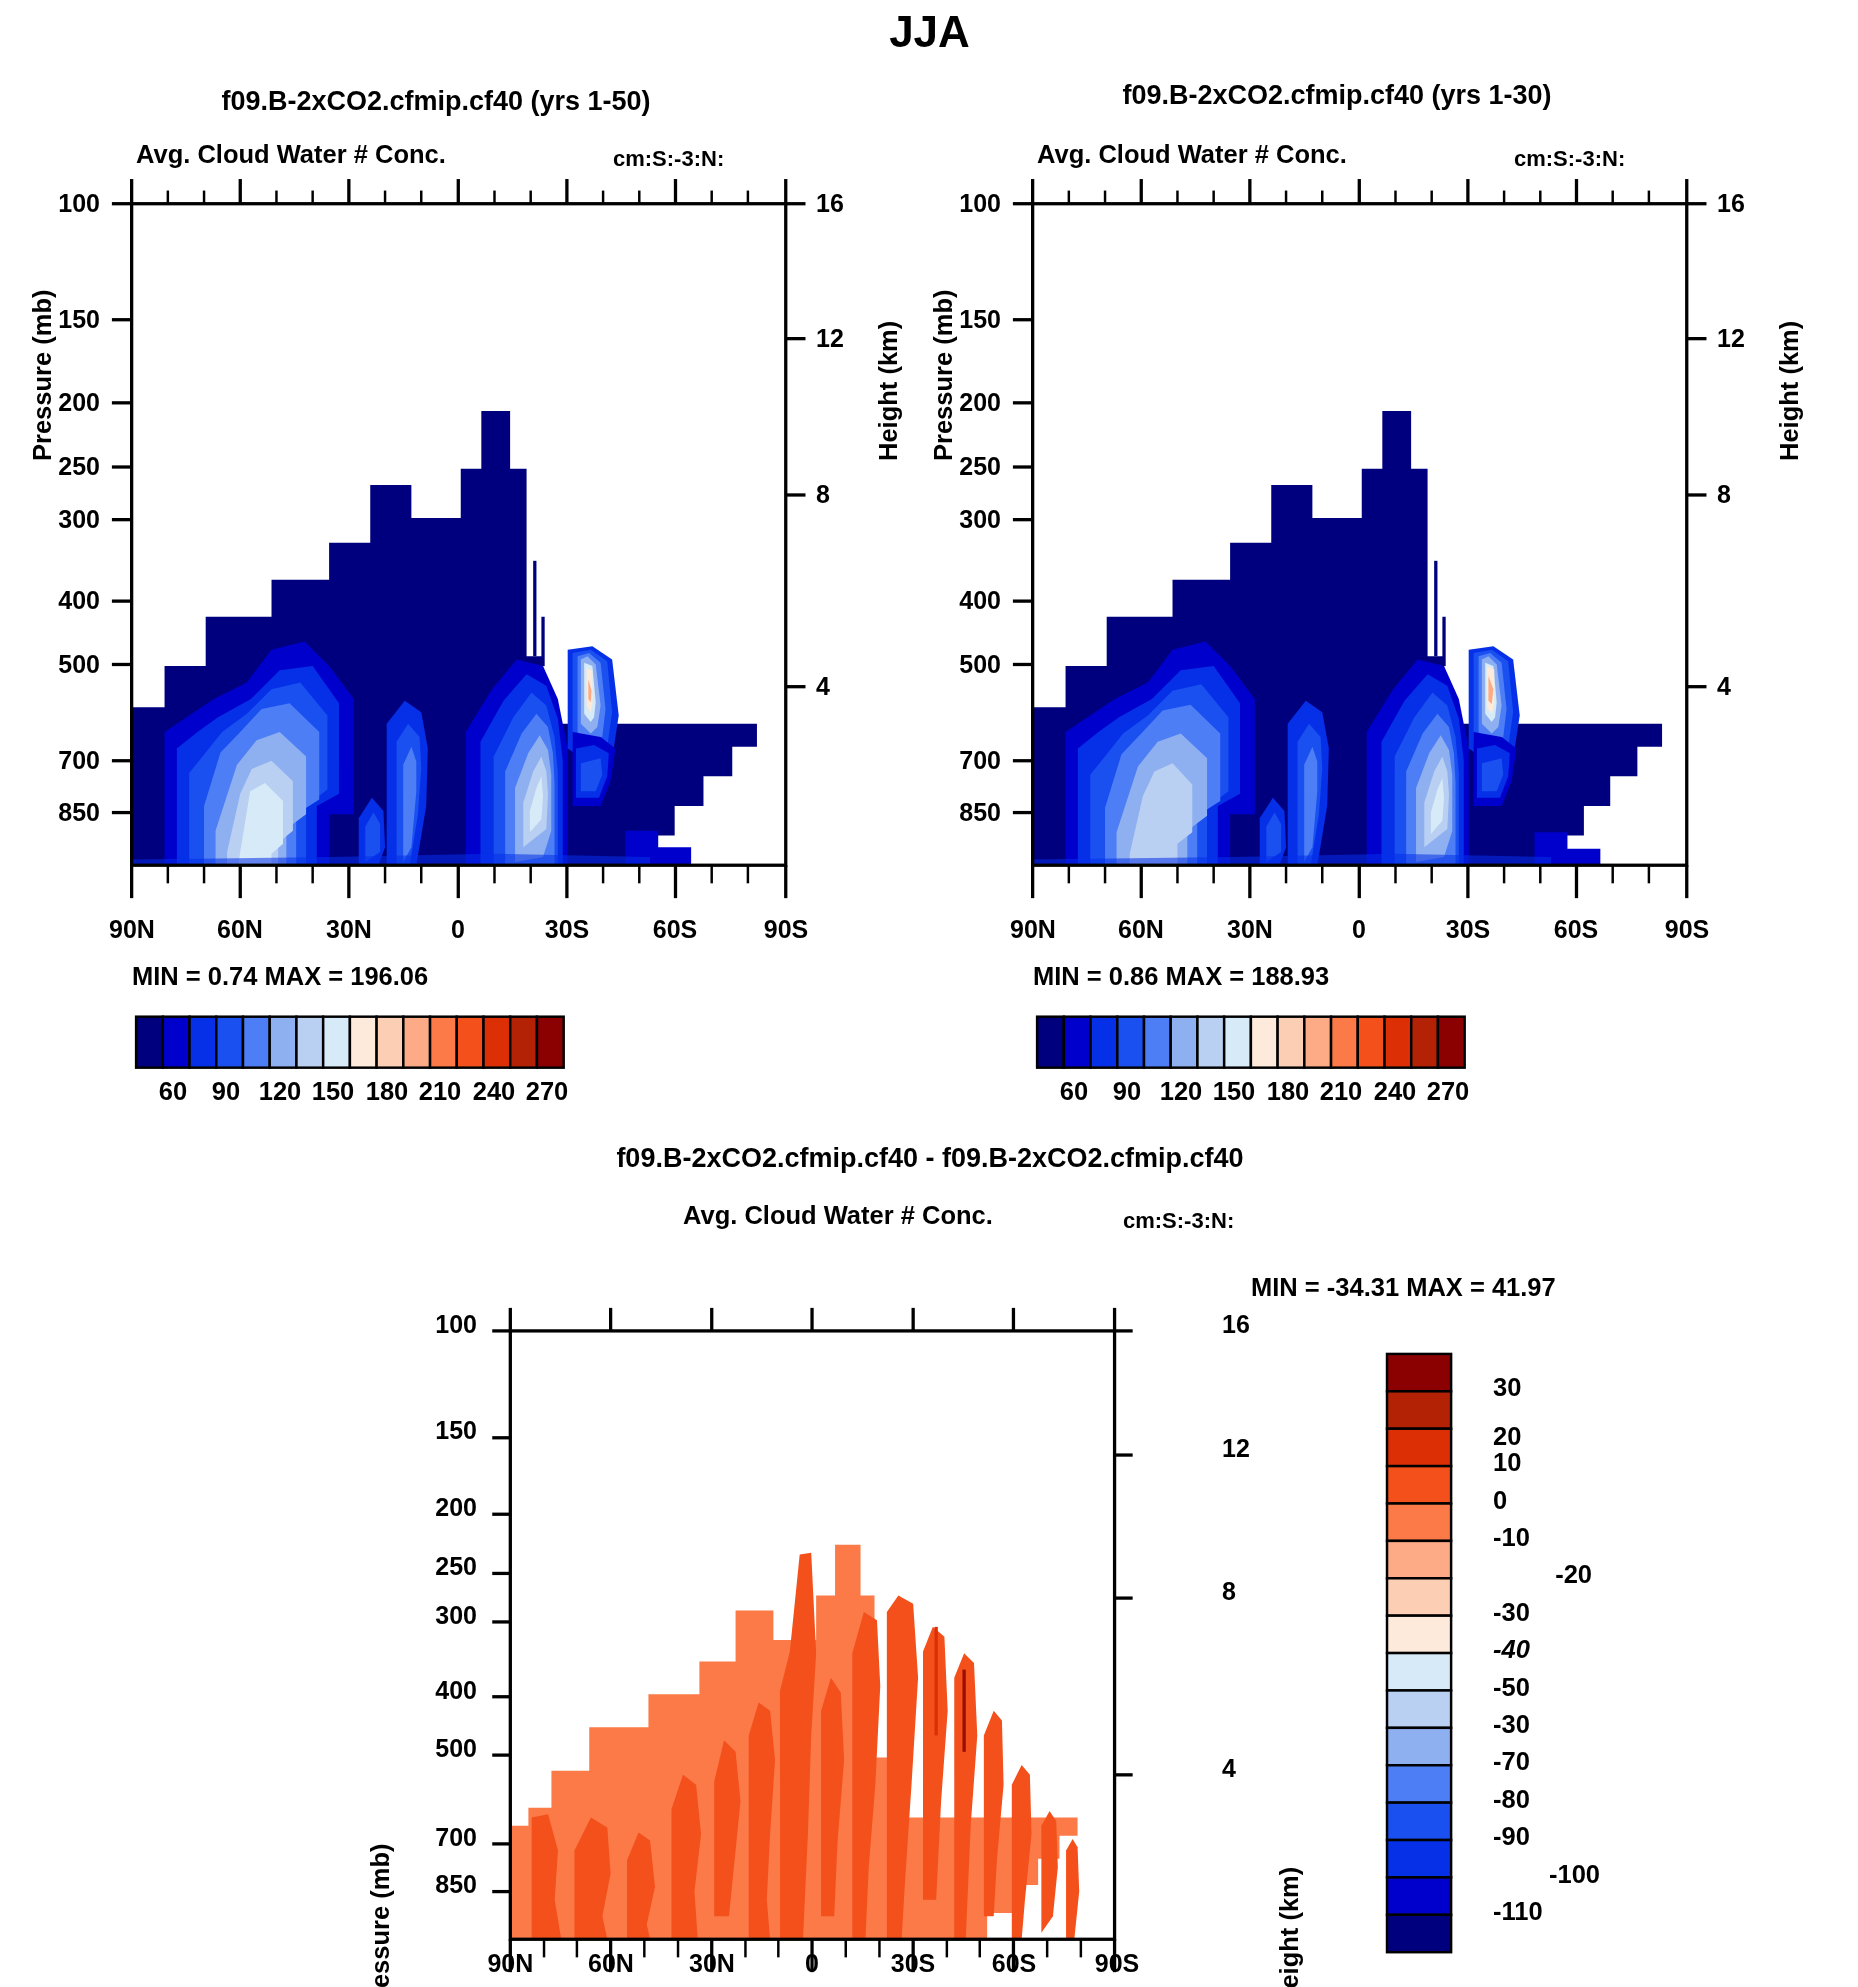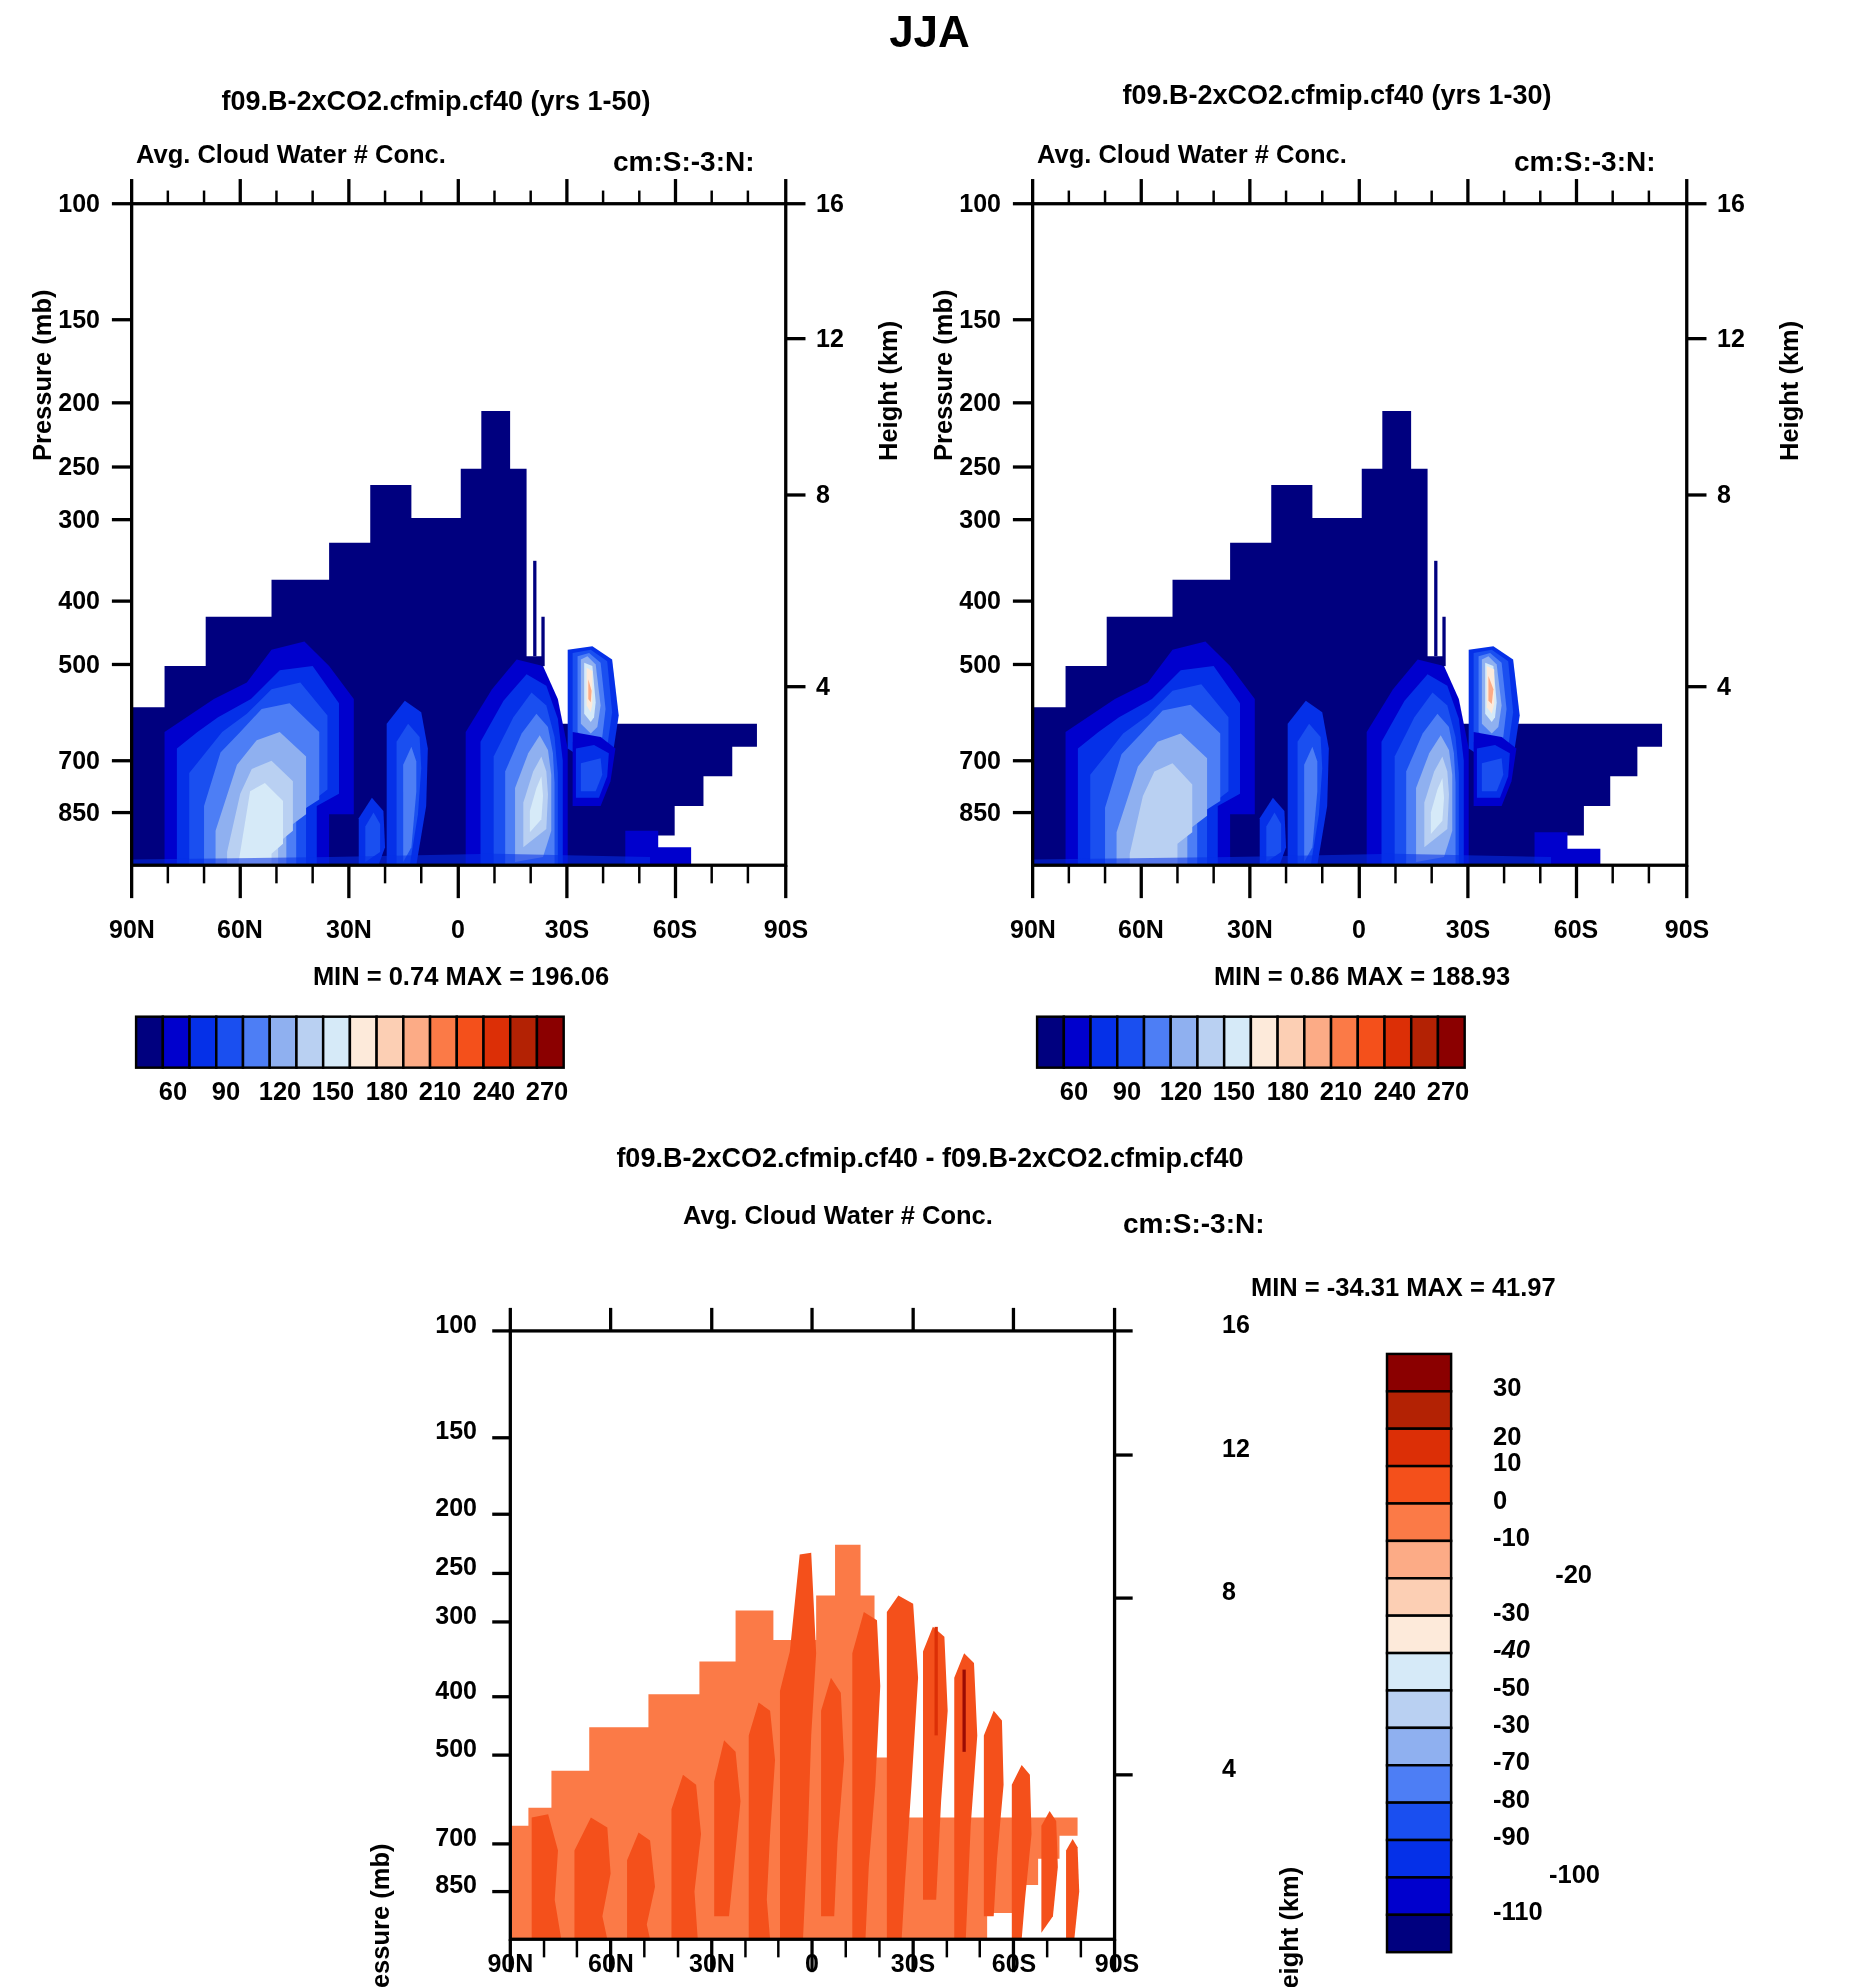--- a/index.html
+++ b/index.html
@@ -5,22 +5,22 @@
   html,body{margin:0;padding:0;background:#fff;}
   body{width:1859px;height:1988px;position:relative;
        font-family:"Liberation Sans",sans-serif;color:#000;
        -webkit-font-smoothing:antialiased;}
   .abs{position:absolute;}
 
   #figure-title{left:0;top:0;width:1859px;top:6.6px;font-size:44px;font-weight:bold;text-align:center;}
 
   .panel-title{font-size:27px;font-weight:bold;text-align:center;white-space:nowrap;}
   .panel-subtitle{font-size:25.5px;font-weight:bold;white-space:nowrap;}
-  .units-label{font-size:28px;font-weight:bold;white-space:nowrap;}
-  .minmax{font-size:25.5px;font-weight:bold;white-space:nowrap;text-align:center;}
+  .units-label{font-size:22px;font-weight:bold;white-space:nowrap;}
+  .minmax{font-size:25.5px;font-weight:bold;white-space:nowrap;}
 
   .axis-label{font-size:25.5px;font-weight:bold;white-space:nowrap;}
   .tick-text{font-size:25px;font-weight:bold;white-space:nowrap;}
   .cbar-text{font-size:25.5px;font-weight:bold;white-space:nowrap;}
   .vrot{transform:rotate(-90deg);transform-origin:0 0;}
 
   svg{display:block;overflow:visible;}
   .frame{fill:none;stroke:#000;stroke-width:4;}
   .tk{stroke:#000;stroke-width:4;}
   .tkm{stroke:#000;stroke-width:3;}

